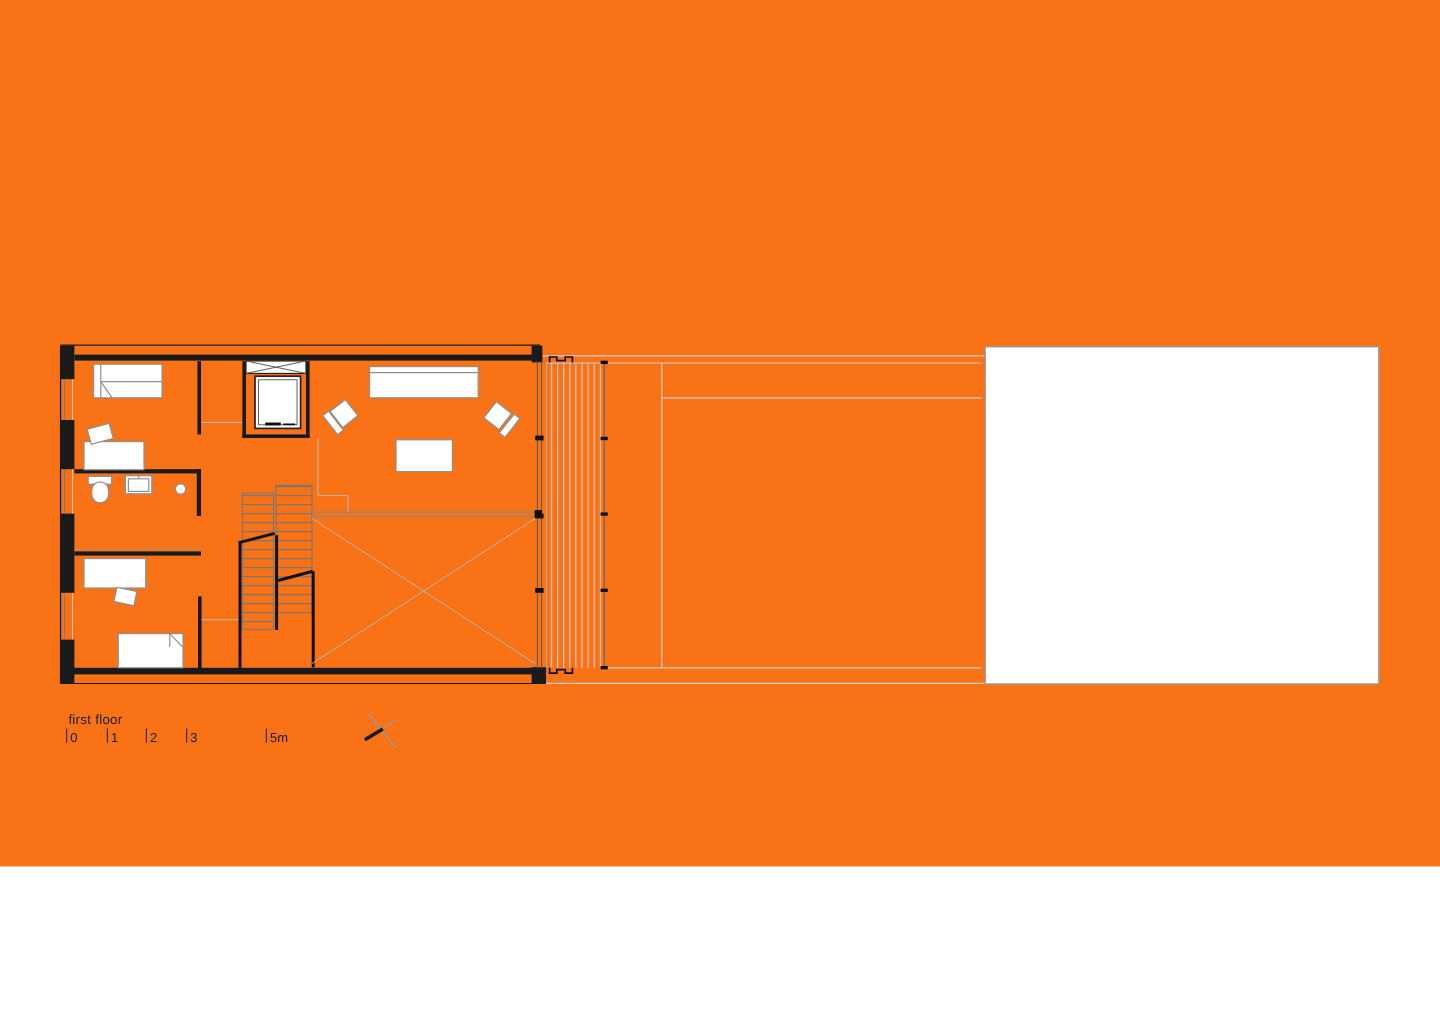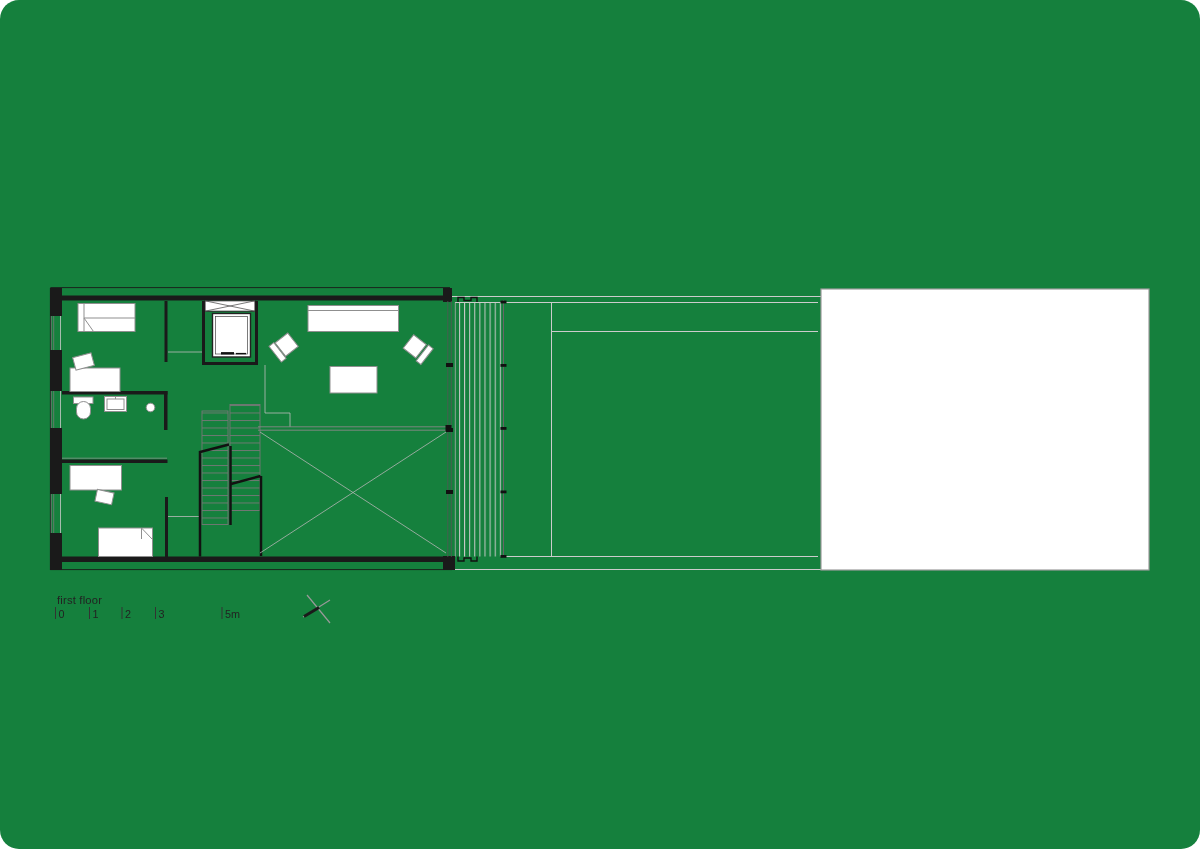--- a/index.html
+++ b/index.html
@@ -1,16 +1,16 @@
 <!DOCTYPE html>
 <html><head>
 <meta charset="utf-8">
 <style>
   html,body{margin:0;padding:0;background:#ffffff;width:1200px;height:849px;overflow:hidden;}
-  #stage{position:relative;width:1200px;height:849px;background:#15803d;border-radius:19px;}
+  #stage{position:relative;width:1200px;height:722px;background:#f97316;}
   svg{display:block;}
   text{font-family:"Liberation Sans","DejaVu Sans",sans-serif;fill:#222;}
   .caption{font-size:11.2px;letter-spacing:.2px;}
   .scalelbl{font-size:10.8px;}
 </style>
 </head>
 <body>
 
 <div id="stage">
 <svg width="1200" height="849" viewBox="0 0 1200 849">

